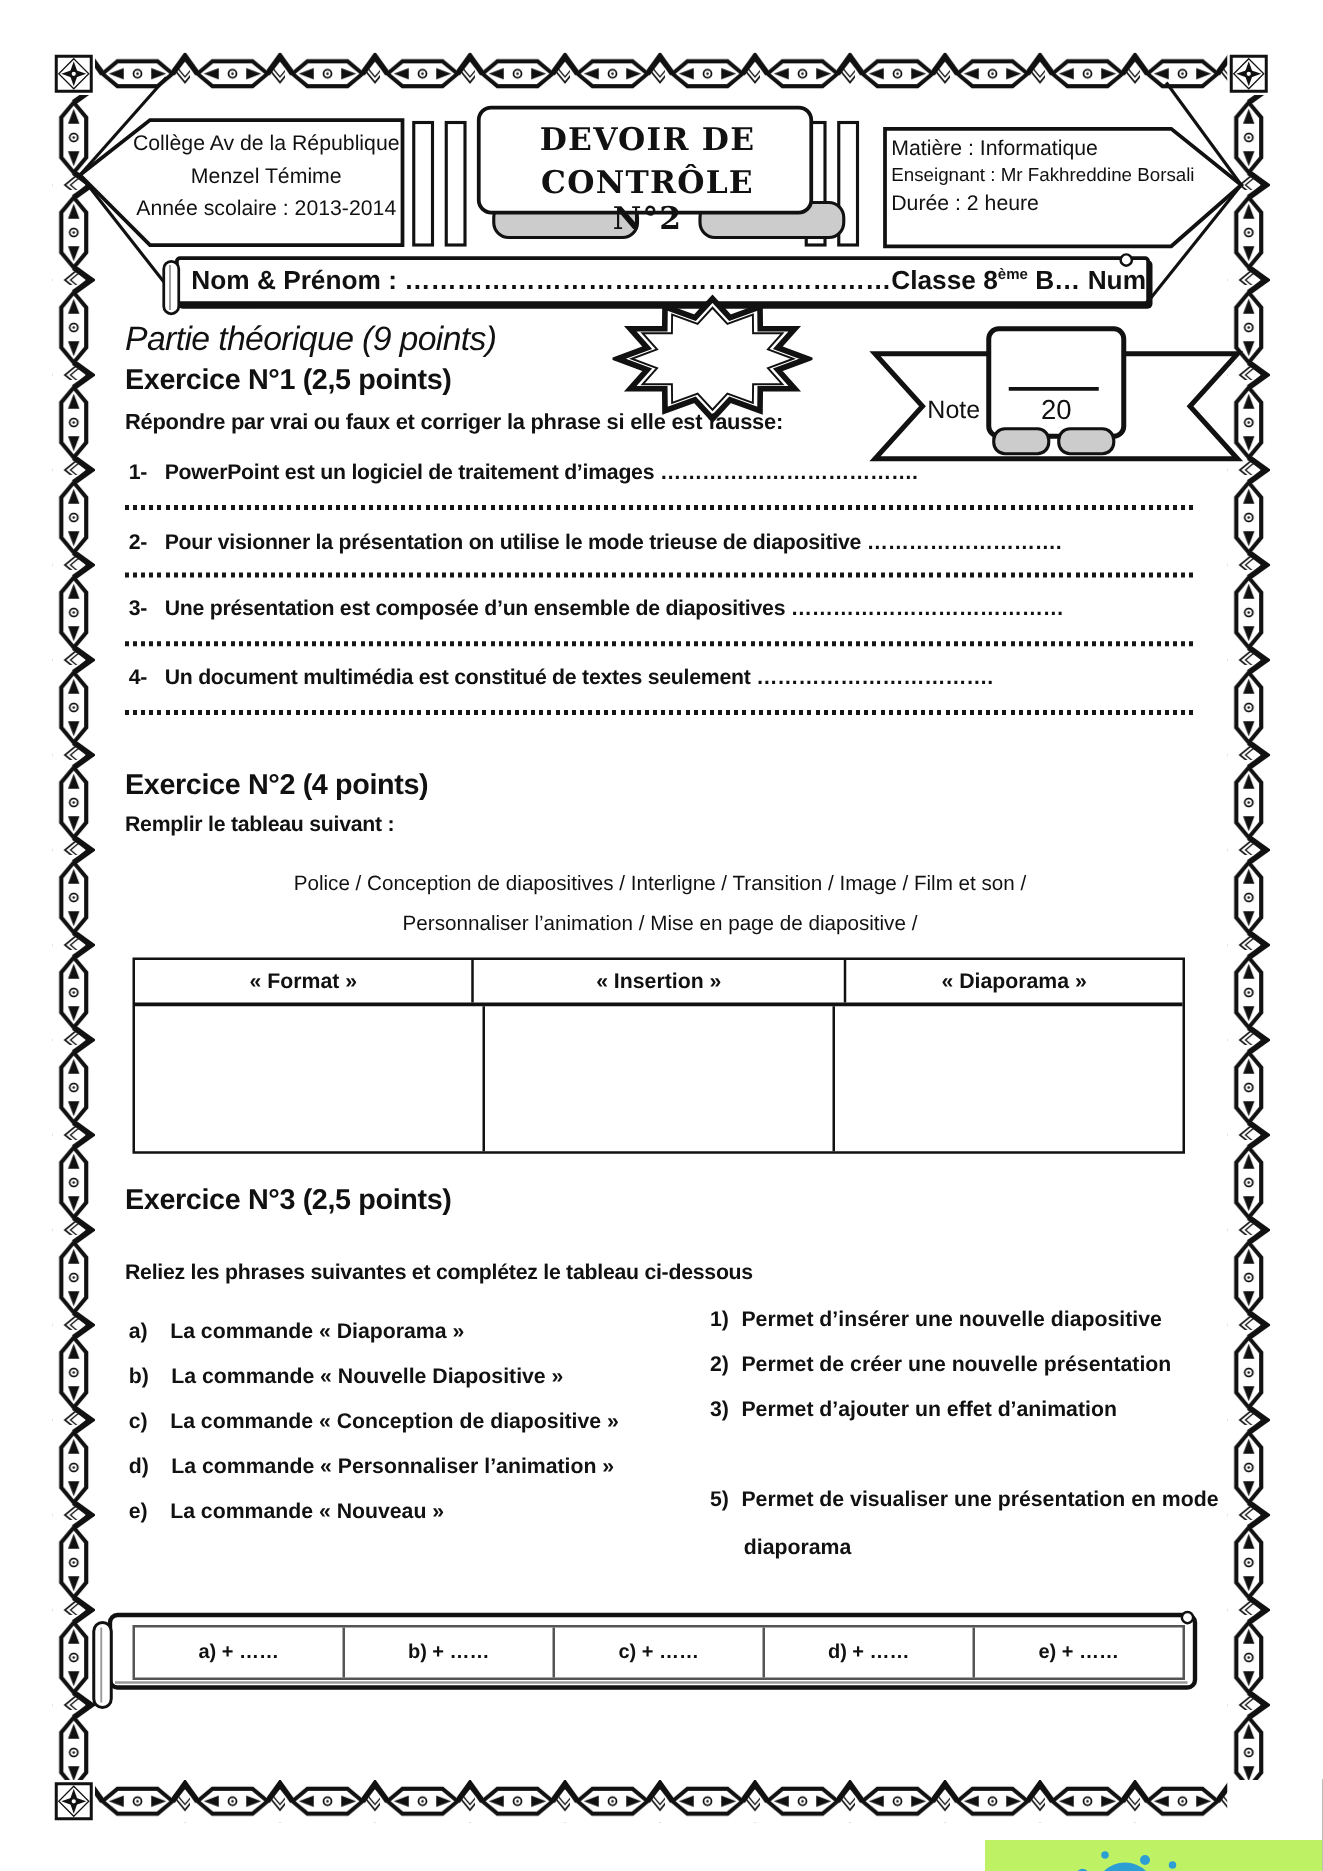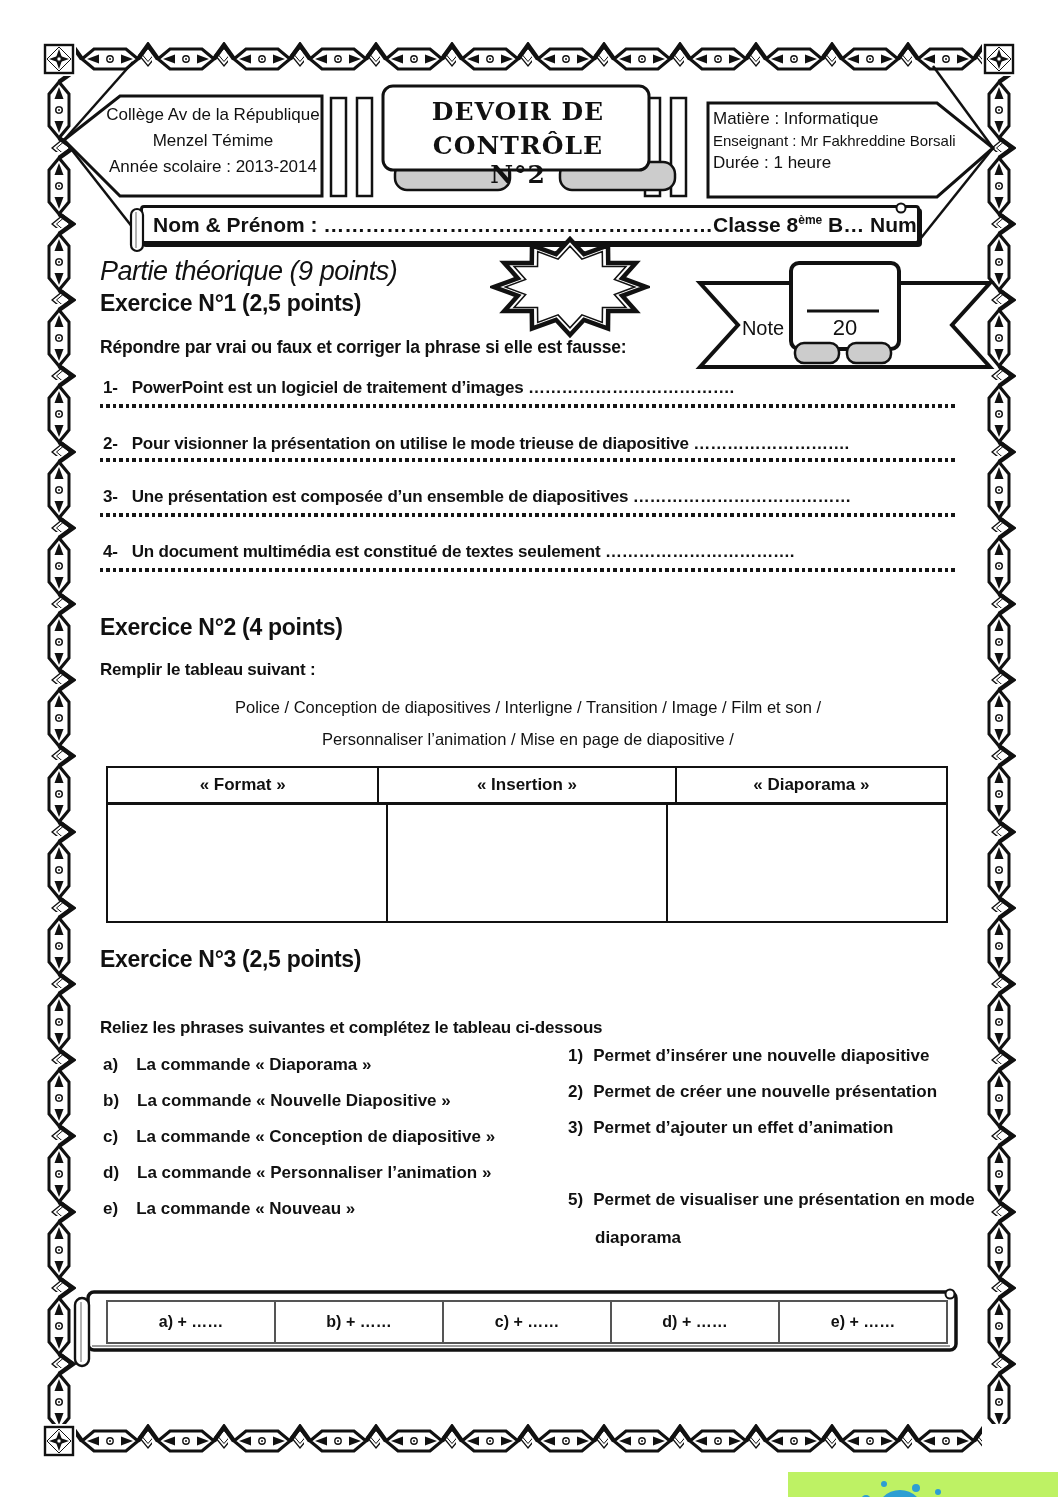--- a/index.html
+++ b/index.html
@@ -1,21 +1,21 @@
 <!DOCTYPE html>
 <html><head>
 <meta charset="utf-8">
 <style>
   html,body{margin:0;padding:0;background:#888;}
   #page{position:relative;width:1058px;height:1497px;background:#fff;overflow:hidden;
         font-family:"Liberation Sans",sans-serif;color:#111;}
   .abs{position:absolute;}
   .bold{font-weight:400;}
   .dots{height:4px;background-image:repeating-linear-gradient(90deg,#161616 0 3.2px,transparent 3.2px 6.5px);}
-  .qline{font-size:17px;font-weight:700;letter-spacing:-0.2px;white-space:nowrap;margin-top:10px;}
+  .qline{font-size:17px;font-weight:700;letter-spacing:-0.2px;white-space:nowrap;}
   .exo-title{font-size:23px;font-weight:700;letter-spacing:-0.3px;}
   .v-strip{transform-origin:0 0;transform:rotate(90deg) translate(0,-34px);}
   .cell{flex:1;display:flex;align-items:center;justify-content:center;
         border-left:2px solid #555;font-size:16px;font-weight:600;}
   .cell:first-child{border-left:none;}
   .cmd-row{font-size:17px;font-weight:600;white-space:nowrap;}
   .def-row{font-size:17px;font-weight:700;white-space:nowrap;}
   .serif-title{font-family:"DejaVu Serif",serif;font-weight:700;letter-spacing:1px;text-align:center;}
 </style>
 </head>
@@ -137,21 +137,21 @@
     <div>Menzel Témime</div>
     <div>Année scolaire : 2013-2014</div>
   </div>
 
   <div class="abs serif-title" style="left:403px;top:97px;width:230px;font-size:25px">DEVOIR DE</div>
   <div class="abs serif-title" style="left:403px;top:131px;width:230px;font-size:25px">CONTRÔLE  N°2</div>
 
   <div class="abs bold" style="left:713px;top:108px;width:272px;line-height:22px">
     <div style="font-size:17px">Matière : Informatique</div>
     <div style="font-size:15px">Enseignant : Mr  Fakhreddine Borsali</div>
-    <div style="font-size:17px">Durée : 1 heure</div>
+    <div style="font-size:17px">Durée : 2 heure</div>
   </div>
 
   <div class="abs" style="left:140px;top:205px;width:764px;height:33px;border:3px solid #111;border-radius:4px;box-shadow:2px 3px 0 #111;background:#fff;display:flex;align-items:center;padding-left:10px;white-space:nowrap;overflow:hidden">
     <span style="font-size:21px;font-weight:700"><span>Nom &amp; Prénom : ………………………..………………………Classe  8</span><sup style="font-size:12px">ème</sup><span> B… Numéro …</span></span>
   </div>
   <svg class="abs" style="left:128px;top:206px" width="20" height="48">
     <rect x="3" y="3" width="12" height="42" rx="6" fill="#fff" stroke="#111" stroke-width="2.2"></rect>
     <line x1="8" y1="6" x2="8" y2="42" stroke="#999" stroke-width="1.5"></line>
   </svg>
   <svg class="abs" style="left:893px;top:200px" width="16" height="16">

